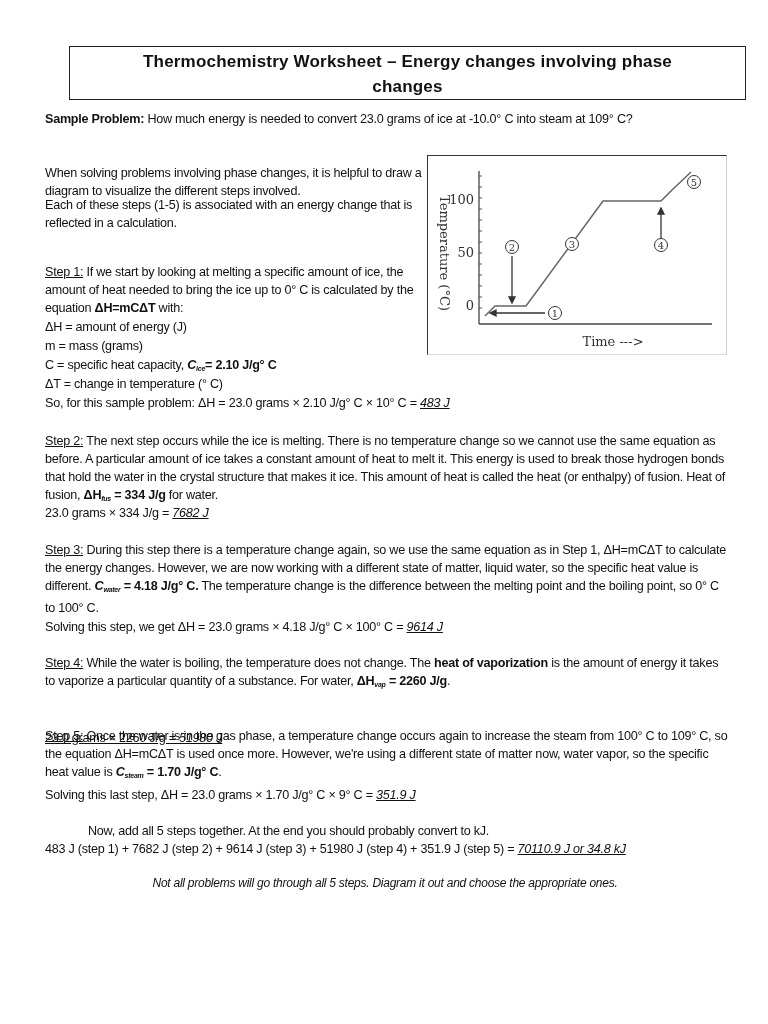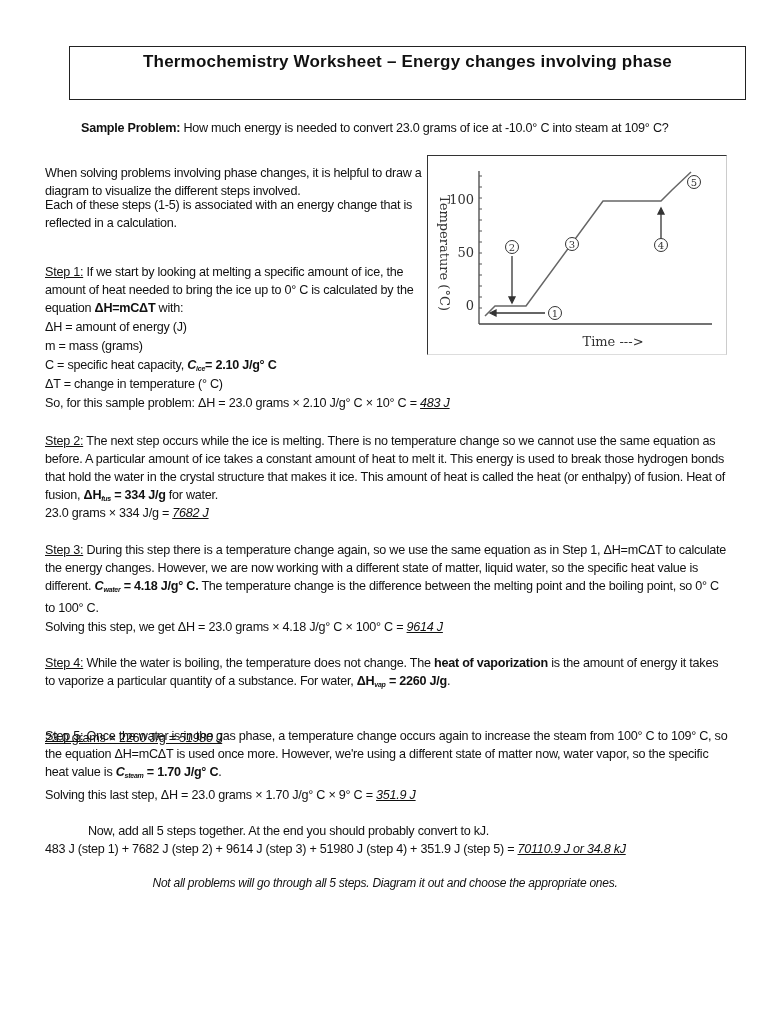--- a/index.html
+++ b/index.html
@@ -35,23 +35,24 @@
     box-sizing: border-box;
   }
   .diagram svg { position: absolute; left: 0; top: 0; }
   .svgtxt { font-family: "DejaVu Serif", serif; fill: #333; }
 </style>
 </head>
 <body>
 
 <div class="title-box">
   <div>Thermochemistry Worksheet – Energy changes involving phase</div>
+  <div>changes</div>
 </div>
 
-<div class="txt" style="top:119px;margin-left:36px;">
+<div class="txt" style="top:110px;">
   <b>Sample Problem:</b><span> How much energy is needed to convert 23.0 grams of ice at -10.0°   C into steam at 109°   C?</span>
 </div>
 
 <div class="txt narrow" style="top:164px;">When solving problems involving phase changes, it is helpful to draw a diagram to visualize the different steps involved.</div>
 <div class="txt narrow" style="top:196px;">Each of these steps (1-5) is associated with an energy change that is reflected in a calculation.</div>
 
 <div class="txt narrow" style="top:263px;">
   <span class="u">Step 1:</span><span> If we start by looking at melting a specific amount of ice, the amount of heat needed to bring the ice up to 0°   C is calculated by the equation </span><b>ΔH=mCΔT</b><span> with:</span>
 </div>
 <div class="txt" style="top:318px;">ΔH = amount of energy (J)</div>

